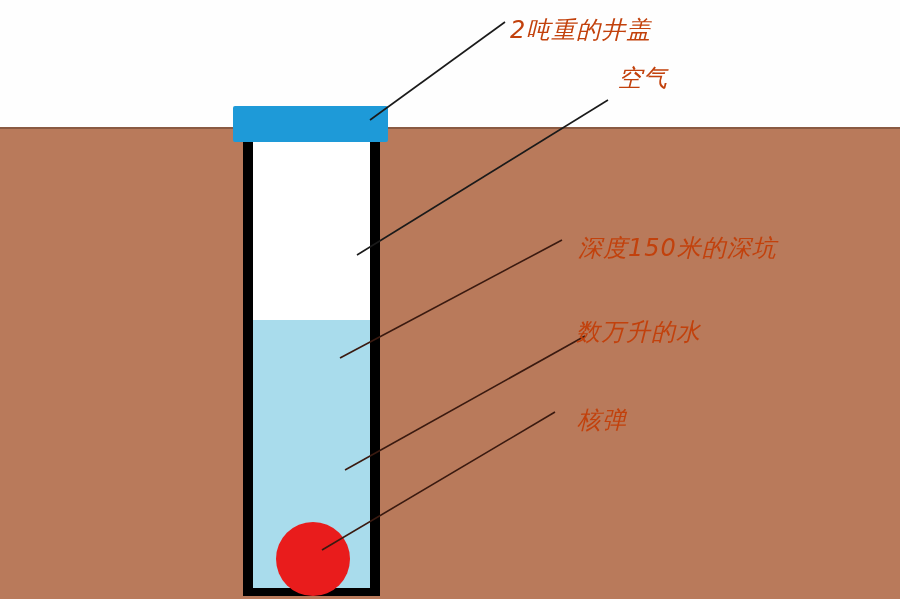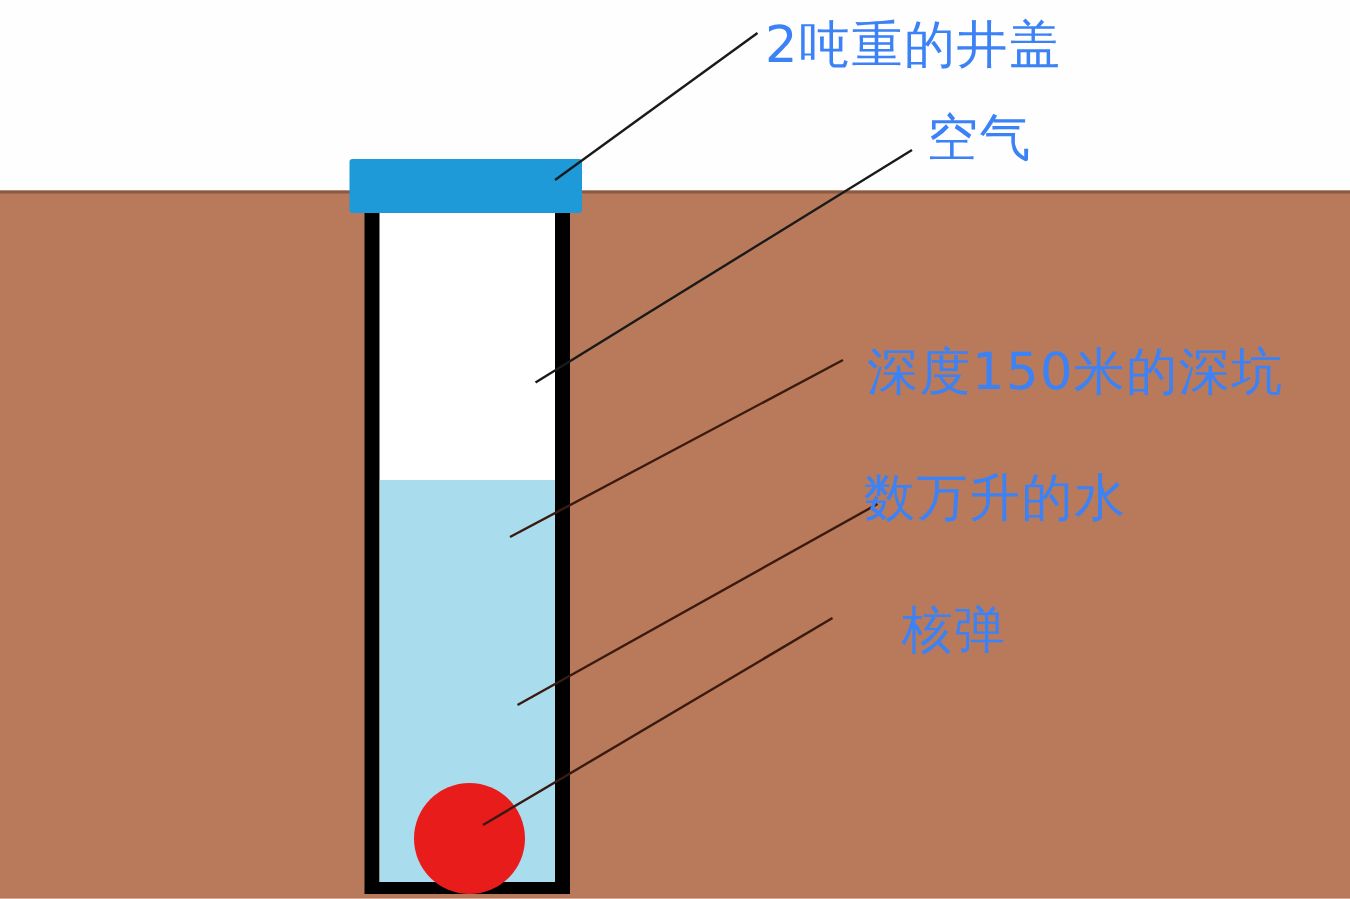--- a/index.html
+++ b/index.html
@@ -5,21 +5,21 @@
   html, body { margin: 0; padding: 0; }
   body { width: 900px; height: 599px; position: relative; overflow: hidden; background: #ffffff; font-family: "DejaVu Sans", sans-serif; }
   .sky { position: absolute; left: 0; top: 0; width: 900px; height: 127px; background: #fefefe; }
   .ground { position: absolute; left: 0; top: 127px; width: 900px; height: 472px; background: #b97a5b; border-top: 2px solid #8a5a42; box-sizing: border-box; }
   .shaft { position: absolute; left: 243px; top: 138px; width: 137px; height: 458px; background: #000; }
   .shaft-inner { position: absolute; left: 10px; top: 0; width: 117px; height: 450px; background: #ffffff; overflow: hidden; }
   .water { position: absolute; left: 0; top: 182px; width: 117px; height: 268px; background: #a9dcec; }
   .lid { position: absolute; left: 233px; top: 106px; width: 155px; height: 36px; background: #1e9ad8; border-radius: 2px; }
   .warhead { position: absolute; left: 276px; top: 522px; width: 74px; height: 74px; border-radius: 50%; background: #e91c1c; }
   svg.leaders { position: absolute; left: 0; top: 0; }
-  .label { position: absolute; color: #3b82f6; font-size: 34px; line-height: 40px; white-space: nowrap; letter-spacing: 1px; }
+  .label { position: absolute; color: #c2410c; font-size: 24px; line-height: 40px; white-space: nowrap; letter-spacing: 1px; font-style: italic; }
 </style>
 </head>
 <body>
 
 <div class="sky"></div>
 <div class="ground"></div>
 
 <div class="shaft">
   <div class="shaft-inner">
     <div class="water"></div>
@@ -31,16 +31,16 @@
 
 <svg class="leaders" width="900" height="599">
   <line x1="370" y1="120" x2="505" y2="22" stroke="#1a1a1a" stroke-width="1.6"></line>
   <line x1="357" y1="255" x2="608" y2="100" stroke="#1a1a1a" stroke-width="1.6"></line>
   <line x1="340" y1="358" x2="562" y2="240" stroke="#3a1a10" stroke-width="1.6"></line>
   <line x1="345" y1="470" x2="585" y2="336" stroke="#3a1a10" stroke-width="1.6"></line>
   <line x1="322" y1="550" x2="555" y2="412" stroke="#3a1a10" stroke-width="1.6"></line>
 </svg>
 
 <div class="label" style="left:510px; top:10px;">2吨重的井盖</div>
-<div class="label" style="left:618px; top:72px;">空气</div>
+<div class="label" style="left:618px; top:58px;">空气</div>
 <div class="label" style="left:578px; top:228px;text-align:right;">深度150米的深坑</div>
 <div class="label" style="left:576px; top:312px;">数万升的水</div>
-<div class="label" style="left:601px; top:400px;">核弹</div>
+<div class="label" style="left:577px; top:400px;">核弹</div>
 
 </body></html>

